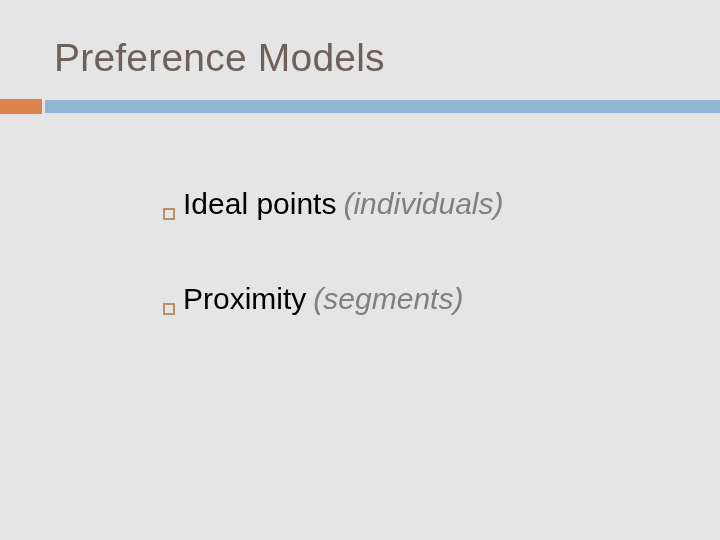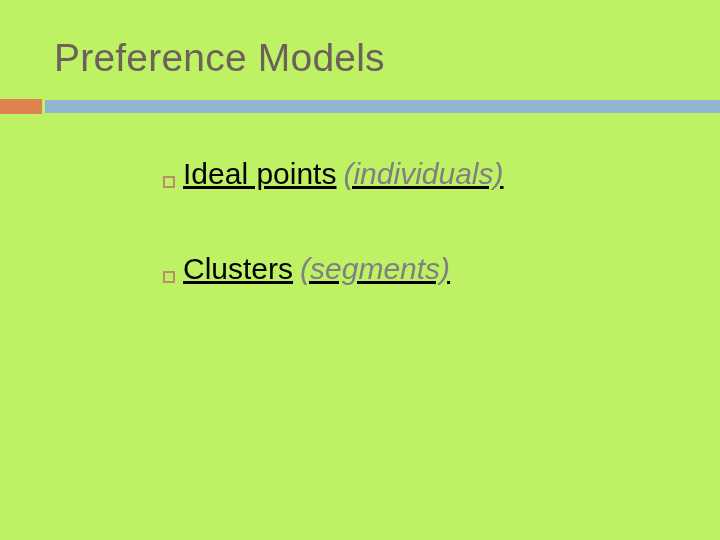--- a/index.html
+++ b/index.html
@@ -11,21 +11,21 @@
     height: 540px;
     background: #ffffff;
     font-family: "Liberation Sans", sans-serif;
     overflow: hidden;
   }
 
   .slide {
     position: relative;
     width: 720px;
     height: 540px;
-    background: #bef264;
+    background: #e5e5e5;
   }
 
   
   .slide-title {
     position: absolute;
     left: 54px;
     top: 36px;
     font-size: 39px;
     line-height: 44px;
     font-weight: 400;
@@ -63,23 +63,22 @@
   .bullet-list {
     position: absolute;
     left: 163px;
     top: 156px;
     width: 520px;
   }
   .bullet-item {
     position: relative;
     height: 95px;
     display: flex;
-    align-items: flex-start;
+    align-items: center;
     padding-left: 0;
-    text-decoration: underline;
   }
   .bullet-marker {
     flex: 0 0 auto;
     width: 8px;
     height: 8px;
     margin-top: 20px;
     margin-right: 8px;
     border: 2px solid #b89068;
     background: transparent;
     box-sizing: content-box;
@@ -119,20 +118,20 @@
     <div class="bullet-item">
       <span class="bullet-marker"></span>
       <span class="bullet-text">
         <span class="bullet-main">Ideal points</span><span class="bullet-qualifier">(individuals)</span>
       </span>
     </div>
 
     <div class="bullet-item">
       <span class="bullet-marker"></span>
       <span class="bullet-text">
-        <span class="bullet-main">Clusters</span><span class="bullet-qualifier">(segments)</span>
+        <span class="bullet-main">Proximity</span><span class="bullet-qualifier">(segments)</span>
       </span>
     </div>
 
 
   </div>
 
 </div>
 
 </body></html>

